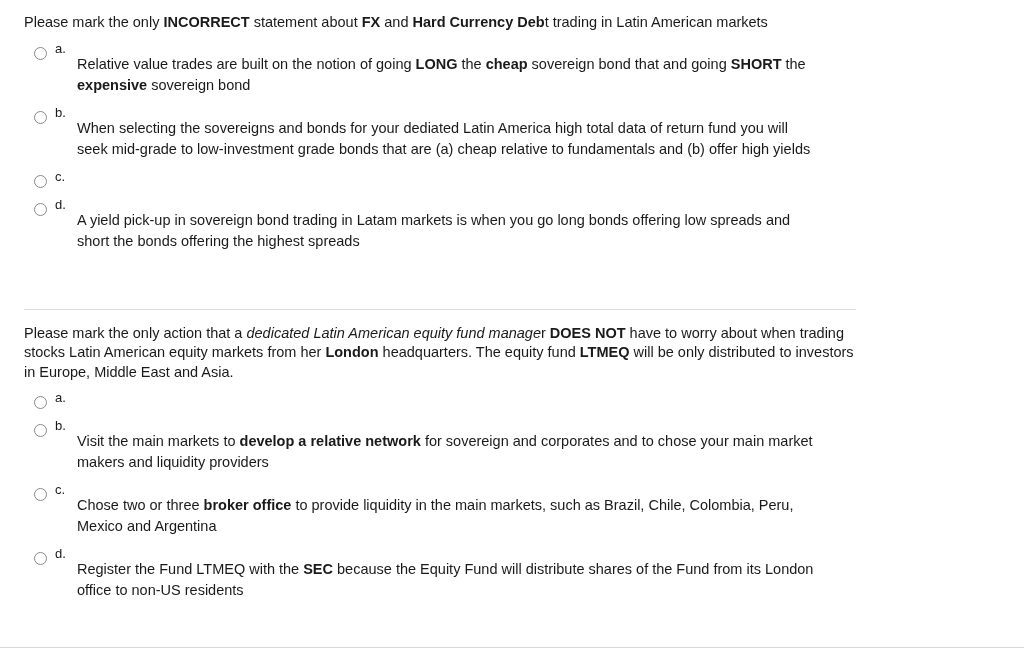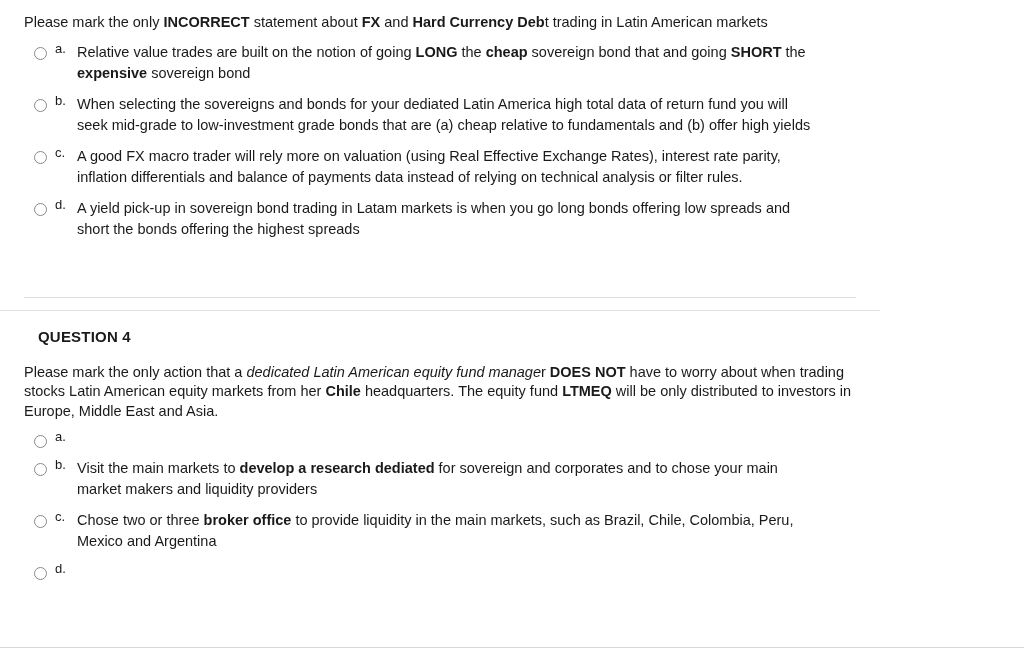--- a/index.html
+++ b/index.html
@@ -57,21 +57,21 @@
     text-align: left;
     padding-left: 8px;
     font-size: 13px;
     color: #1a1a1a;
     line-height: 1.1;
     margin-top: 0px;
   }
   .answer-text {
     flex: 1 1 auto;
     line-height: 1.45;
-    margin-top: 0;
+    margin-top: 12px;
     padding-right: 40px;
   }
 
   .spacer-gap {
     height: 52px;
   }
   .divider {
     border-top: 1px solid #dcdcdc;
     margin: 0 24px;
   }
@@ -115,56 +115,53 @@
         <span class="answer-text">Relative value trades are built on the notion of going <b>LONG</b> the <b>cheap</b> sovereign bond that and going <b>SHORT</b> the <b>expensive</b> sovereign bond</span>
       </li>
       <li class="answer">
         <span class="radio"></span>
         <span class="letter">b.</span>
         <span class="answer-text">When selecting the sovereigns and bonds for your dediated Latin America high total data of return fund you will seek mid-grade to low-investment grade bonds that are (a) cheap relative to fundamentals and (b) offer high yields</span>
       </li>
       <li class="answer">
         <span class="radio"></span>
         <span class="letter">c.</span>
-        <span class="answer-text">A good FX macro trader will rely more on valuation (using Real Effective Exchange Rates), interest rate parity, inflation differentials and balance of payments data instead of relying on technical analysis or filter rules.</span>
       </li>
       <li class="answer">
         <span class="radio"></span>
         <span class="letter">d.</span>
         <span class="answer-text">A yield pick-up in sovereign bond trading in Latam markets is when you go long bonds offering low spreads and short the bonds offering the highest spreads</span>
       </li>
     </ul>
   </div>
 
   <div class="spacer-gap"></div>
   <div class="divider"></div>
 
   <div class="question-block">
-    <div class="q-header-bar">
-      <span class="q-header-title">QUESTION 4</span>
-    </div>
 
-    <div class="q4-prompt">Please mark the only action that a <i>dedicated Latin American equity fund manage</i>r <b>DOES NOT</b> have to worry about when trading stocks Latin American equity markets from her <b>Chile</b> headquarters. The equity fund <b>LTMEQ</b> will be only distributed to investors in Europe, Middle East and Asia.</div>
+    <div class="q4-prompt">Please mark the only action that a <i>dedicated Latin American equity fund manage</i>r <b>DOES NOT</b> have to worry about when trading stocks Latin American equity markets from her <b>London</b> headquarters. The equity fund <b>LTMEQ</b> will be only distributed to investors in Europe, Middle East and Asia.</div>
 
     <ul class="answers">
       <li class="answer">
         <span class="radio"></span>
         <span class="letter">a.</span>
       </li>
       <li class="answer">
         <span class="radio"></span>
         <span class="letter">b.</span>
-        <span class="answer-text">Visit the main markets to <b>develop a research dediated</b> for sovereign and corporates and to chose your main market makers and liquidity providers</span>
+        <span class="answer-text">Visit the main markets to <b>develop a relative network</b> for sovereign and corporates and to chose your main market makers and liquidity providers</span>
       </li>
       <li class="answer">
         <span class="radio"></span>
         <span class="letter">c.</span>
         <span class="answer-text">Chose two or three <b>broker office</b> to provide liquidity in the main markets, such as Brazil, Chile, Colombia, Peru, Mexico and Argentina</span>
       </li>
       <li class="answer">
         <span class="radio"></span>
         <span class="letter">d.</span>
+        <span class="answer-text">Register the Fund LTMEQ with the <b>SEC</b> because the Equity Fund will distribute shares of the Fund from its London office to non-US residents</span>
       </li>
     </ul>
   </div>
 
   <div class="bottom-rule"></div>
 </div>
 
 </body></html>

